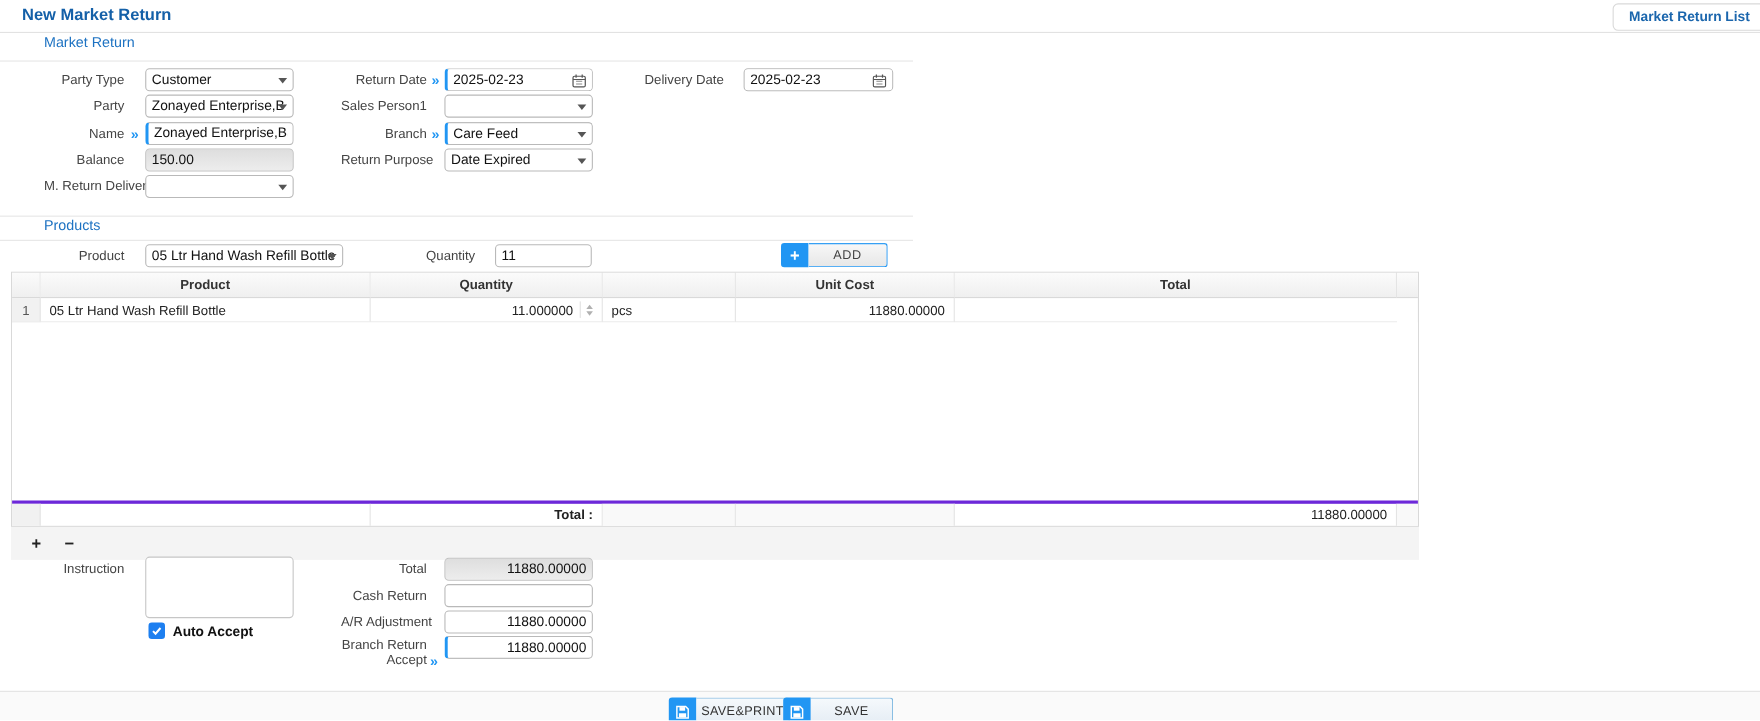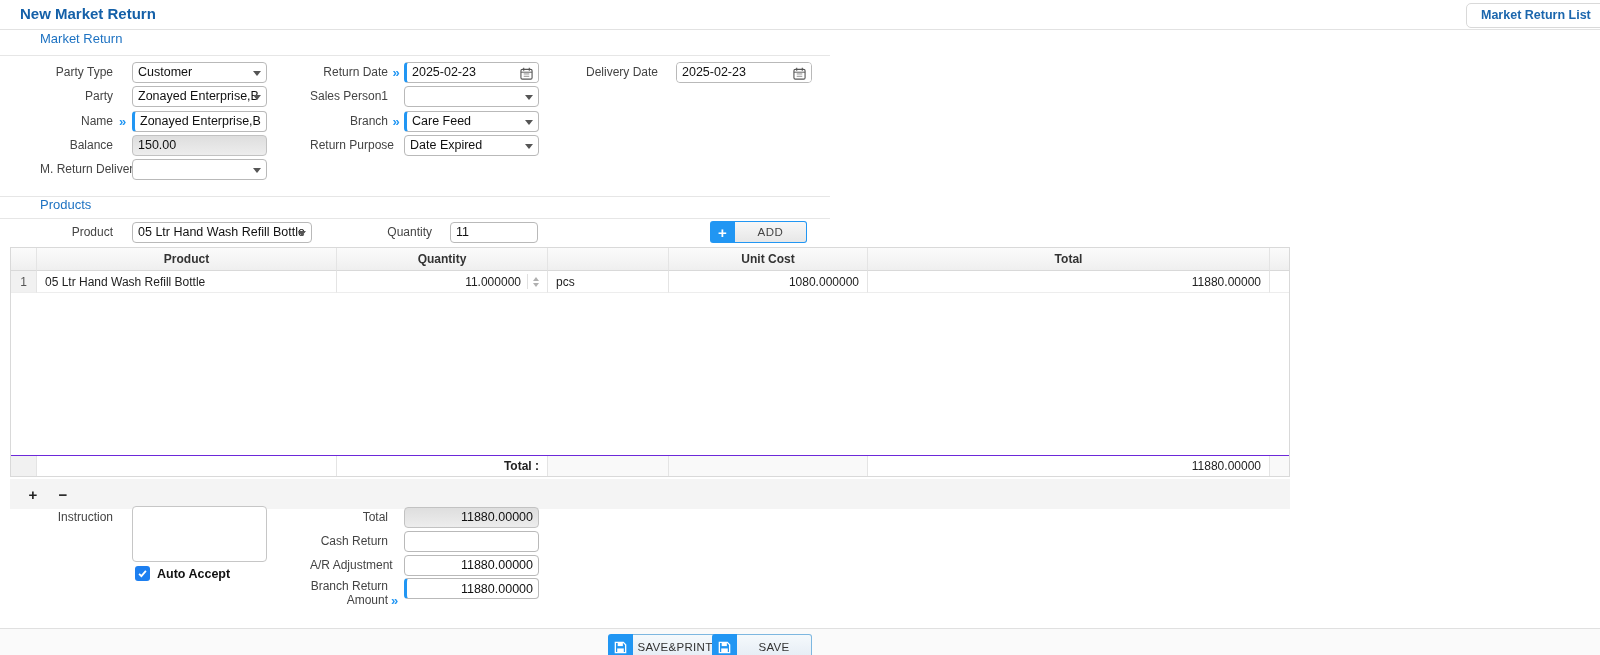--- a/index.html
+++ b/index.html
@@ -52,21 +52,21 @@
   
   .tbl { position:absolute; left:10px; top:247px; width:1280px; border:1px solid #d9d9d9; background:#fff; }
   .trow { display:grid; grid-template-columns:26px 300px 211px 121px 199px 402px 19px; }
   .td { border-right:1px solid #e4e4e4; padding:0 8px; height:22px; display:flex; align-items:center; font-size:12px; color:#222; overflow:hidden; white-space:nowrap; }
   .td:last-child { border-right:none; }
   .thead .td { background:linear-gradient(#fbfbfb,#efefef); border-bottom:1px solid #d9d9d9; font-weight:bold; color:#333; justify-content:center; height:23px; }
   .num-cell { background:#f1f1f1; justify-content:center; color:#555; padding:0; }
   .td.right { justify-content:flex-end; }
   .tbody .td { border-bottom:1px solid #ededed; }
   .tbl-filler { height:162px; background:#fff; }
-  .total-row { border-top:1px solid #6d28d9; }
+  .total-row { border-top:3px solid #6d28d9; }
   .total-row .td { height:20px; }
   .total-row .dim { background:#f9f9f9; }
   .total-label { font-weight:bold; }
   .spin { display:flex; flex-direction:column; gap:2px; margin-left:6px; padding-left:5px; border-left:1px solid #e0e0e0; height:15px; justify-content:center; cursor:pointer; }
   .spin .up { width:0; height:0; border-left:3.5px solid transparent; border-right:3.5px solid transparent; border-bottom:4px solid #b0b0b0; }
   .spin .down { width:0; height:0; border-left:3.5px solid transparent; border-right:3.5px solid transparent; border-top:4px solid #b0b0b0; }
 
   .tbl-footer { position:absolute; left:10px; top:479px; width:1280px; height:30px; background:#f4f4f4; display:flex; align-items:center; }
   .rowbtn { font-size:15px; font-weight:bold; color:#222; cursor:pointer; line-height:1; margin-left:16px; width:14px; text-align:center; }
 
@@ -241,21 +241,20 @@
       <div class="td num-cell">1</div>
       <div class="td">05 Ltr Hand Wash Refill Bottle</div>
       <div class="td right">
         <span>11.000000</span>
         <span class="spin">
             <span class="up"></span>
             <span class="down"></span>
           </span>
       </div>
       <div class="td">pcs</div>
-      <div class="td right">1080.000000</div>
       <div class="td right">11880.00000</div>
       <div class="td"></div>
     </div>
     <div class="tbl-filler"></div>
     <div class="trow total-row">
       <div class="td num-cell"></div>
       <div class="td"></div>
       <div class="td right total-label">Total :</div>
       <div class="td dim"></div>
       <div class="td dim"></div>
@@ -287,21 +286,21 @@
     <span class="fslot"></span>
     <input class="ctrl num" value="" style="">
   </div>
   <div class="frow col2 b2">
     <span class="flabel">A/R Adjustment</span>
     <span class="fslot"></span>
     <input class="ctrl num" value="11880.00000" style="">
   </div>
   <div class="label2">
     <span>Branch Return</span><br>
-    <span>Amount</span>
+    <span>Accept</span>
   </div>
   <span class="req label2-req">»</span>
   <input class="ctrl num required tra-input" value="11880.00000" style="">
 
   <div class="bottom-divider"></div>
   <div class="bottom-strip"></div>
   <div class="action-btn" id="btn-saveprint">
     <span class="btn-icon">
       <svg viewBox="0 0 16 16" width="15" height="15">
           <path d="M2.5 2.5 h8.5 l2.5 2.5 v8.5 h-11 z" fill="none" stroke="#fff" stroke-width="1.4"></path>

